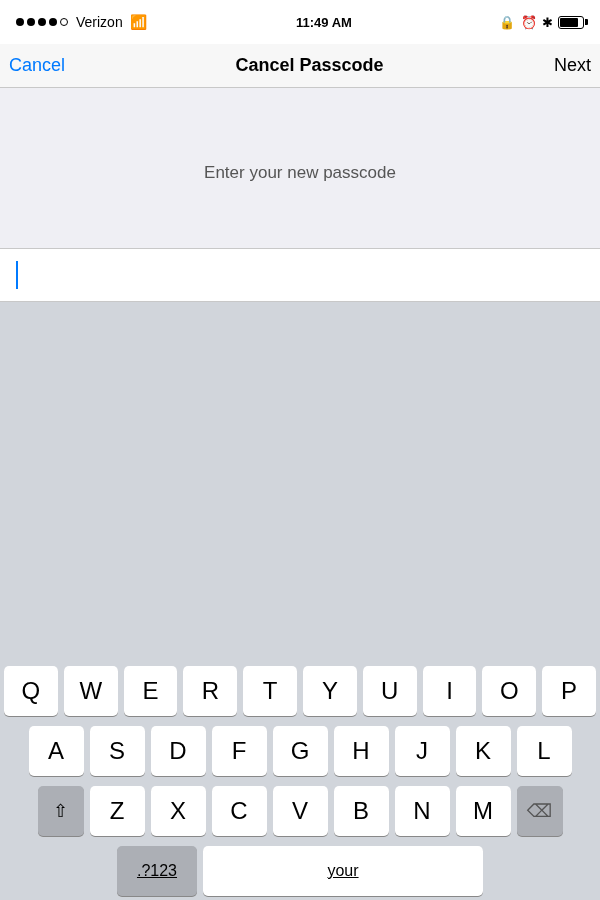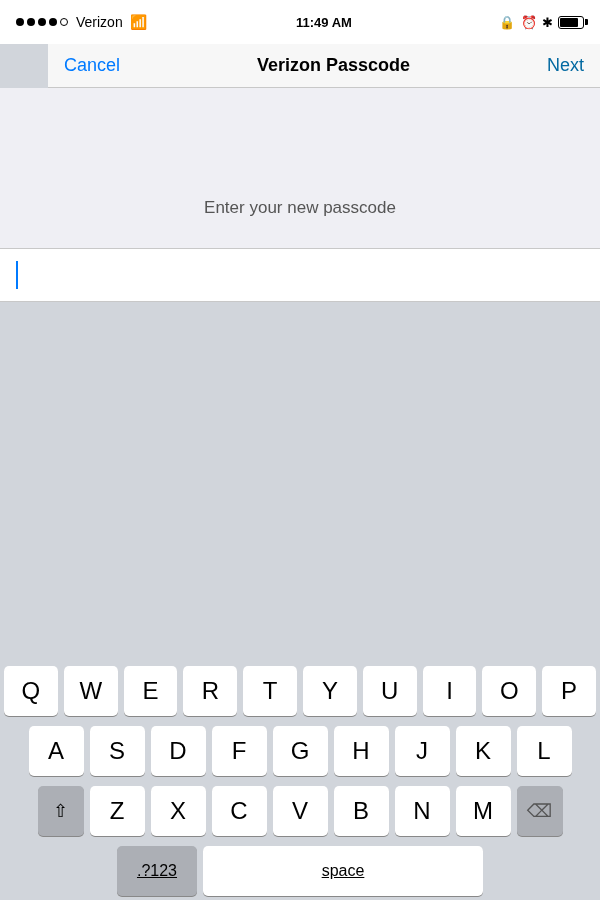--- a/index.html
+++ b/index.html
@@ -97,53 +97,52 @@
     }
 
     
     .nav-bar {
       background: #f7f7f7;
       border-bottom: 1px solid #c8c8c8;
       height: 44px;
       display: flex;
       align-items: center;
       justify-content: space-between;
-      padding: 0 16px;
-      flex-shrink: 0;
-      margin-left: 48px;
+      padding: 0 9px;
+      flex-shrink: 0;
     }
     .nav-cancel {
       font-size: 18px;
       color: #007aff;
       background: none;
       border: none;
       cursor: pointer;
       font-family: inherit;
     }
     .nav-title {
       font-size: 18px;
       font-weight: 600;
       color: #000;
     }
     .nav-next {
       font-size: 18px;
-      color: #0369a1;
+      color: #000000;
       background: none;
       border: none;
       font-family: inherit;
     }
 
     
     .content-area {
       background: #efeff4;
       flex-shrink: 0;
       display: flex;
       flex-direction: column;
       align-items: center;
-      justify-content: flex-end;
+      justify-content: center;
       padding: 40px 20px 30px;
       height: 160px;
     }
     .prompt-text {
       font-size: 17px;
       color: #555;
       text-align: center;
     }
 
     
@@ -268,21 +267,21 @@
     <span class="status-icon">⏰</span>
     <span class="status-icon">✱</span>
     <div class="battery">
       <div class="battery-fill"></div>
     </div>
   </div>
 </div>
 
 <div class="nav-bar">
   <button class="nav-cancel">Cancel</button>
-  <span class="nav-title">Verizon Passcode</span>
+  <span class="nav-title">Cancel Passcode</span>
   <button class="nav-next">Next</button>
 </div>
 
 <div class="content-area">
   <span class="prompt-text">Enter your new passcode</span>
 </div>
 
 <div class="input-area">
   <div class="text-cursor"></div>
 </div>
@@ -327,15 +326,15 @@
     <button class="key">B</button>
     <button class="key">N</button>
     <button class="key">M</button>
     <button class="key special backspace">
       <span class="backspace-icon">⌫</span>
     </button>
   </div>
 
   <div class="key-row">
     <button class="key special numbers">.?123</button>
-    <button class="key space">space</button>
+    <button class="key space">your</button>
   </div>
 </div>
 
 </body></html>

